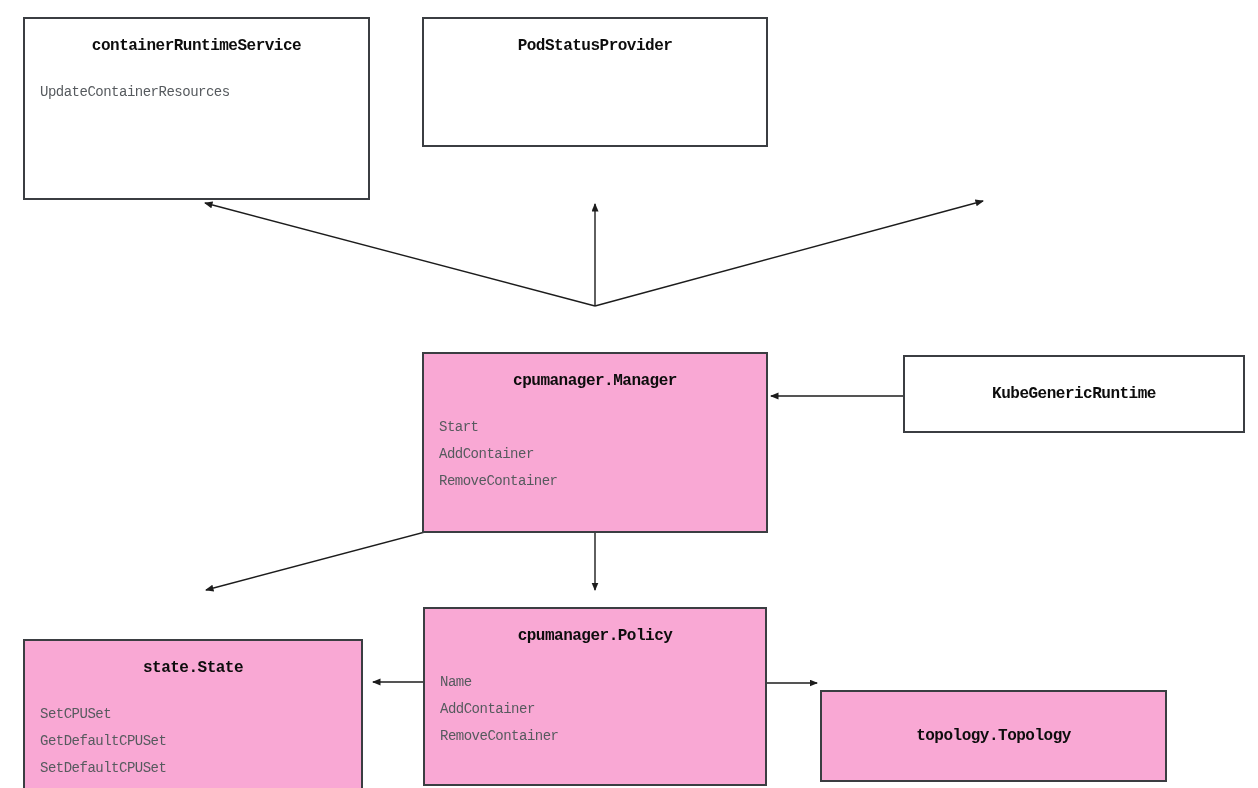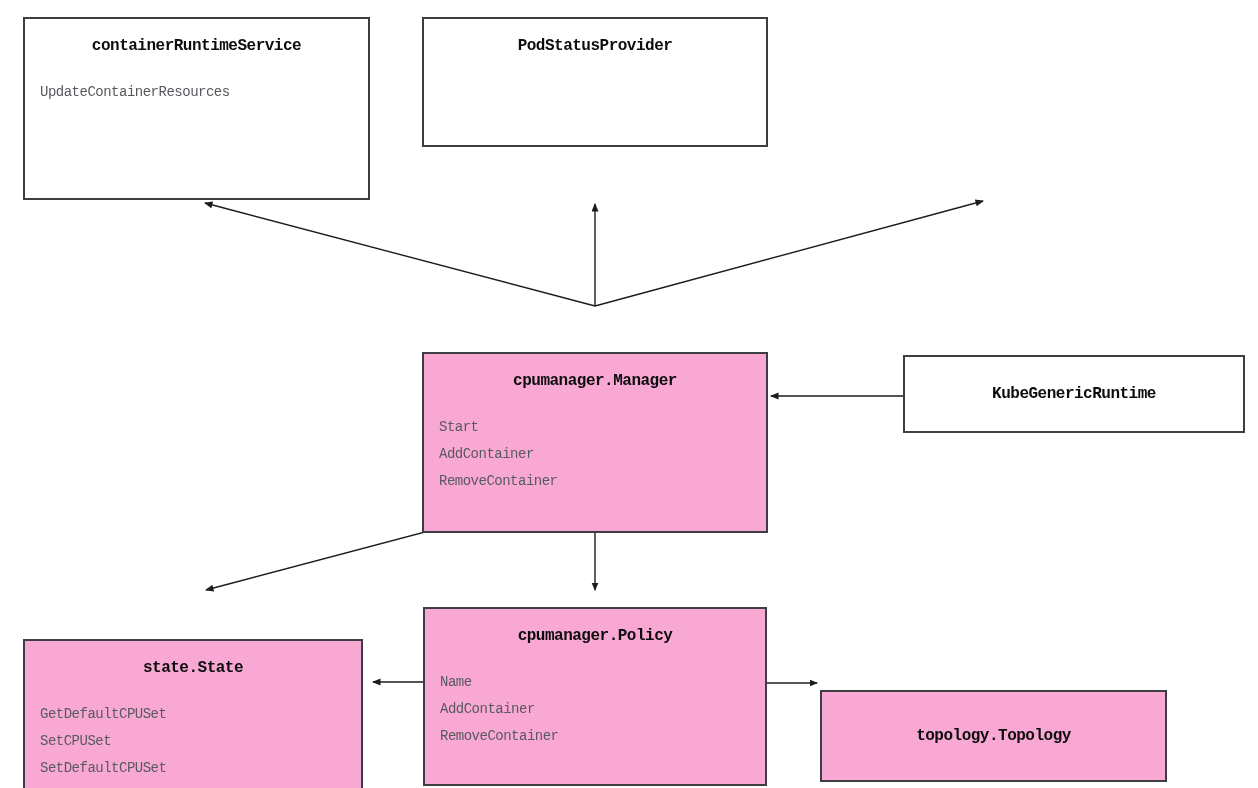--- a/index.html
+++ b/index.html
@@ -107,22 +107,22 @@
     </div>
   </div>
 
   <div class="box small" style="left:903px; top:355px; width:342px; height:78px;">
     <div class="box-title">KubeGenericRuntime</div>
   </div>
 
   <div class="box blue" style="left:23px; top:593px; width:340px; height:179px;">
     <div class="box-title">state.State</div>
     <div class="box-methods">
+      <div class="box-method">SetCPUSet</div>
       <div class="box-method">GetDefaultCPUSet</div>
-      <div class="box-method">SetCPUSet</div>
       <div class="box-method">SetDefaultCPUSet</div>
     </div>
   </div>
 
   <div class="box blue" style="left:423px; top:561px; width:344px; height:179px;">
     <div class="box-title">cpumanager.Policy</div>
     <div class="box-methods">
       <div class="box-method">Name</div>
       <div class="box-method">AddContainer</div>
       <div class="box-method">RemoveContainer</div>

